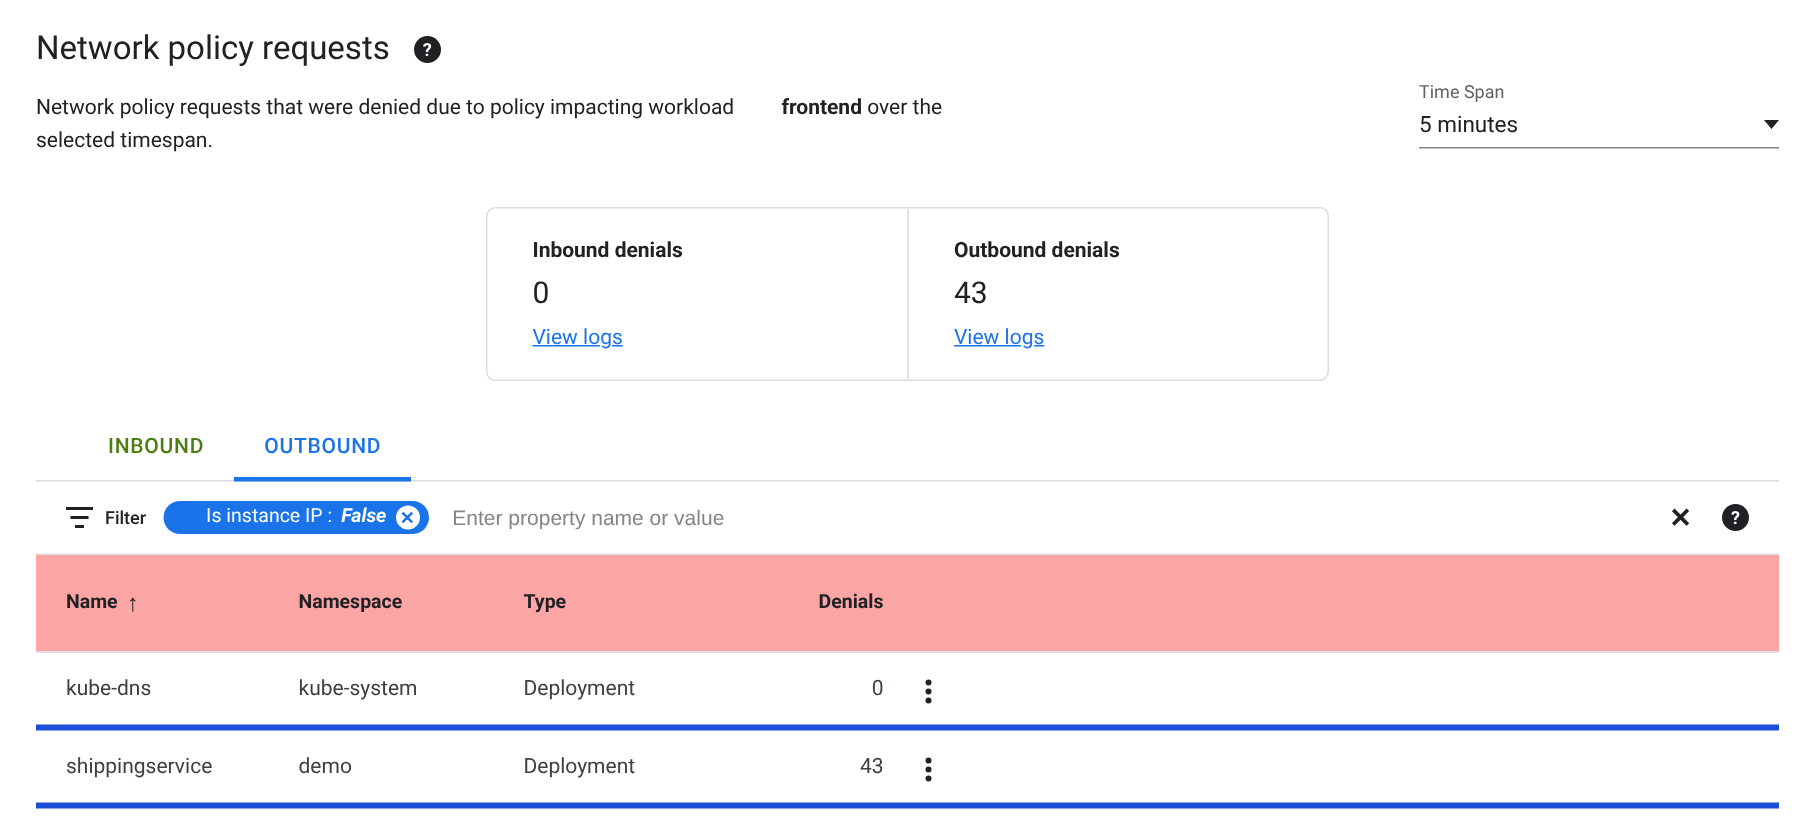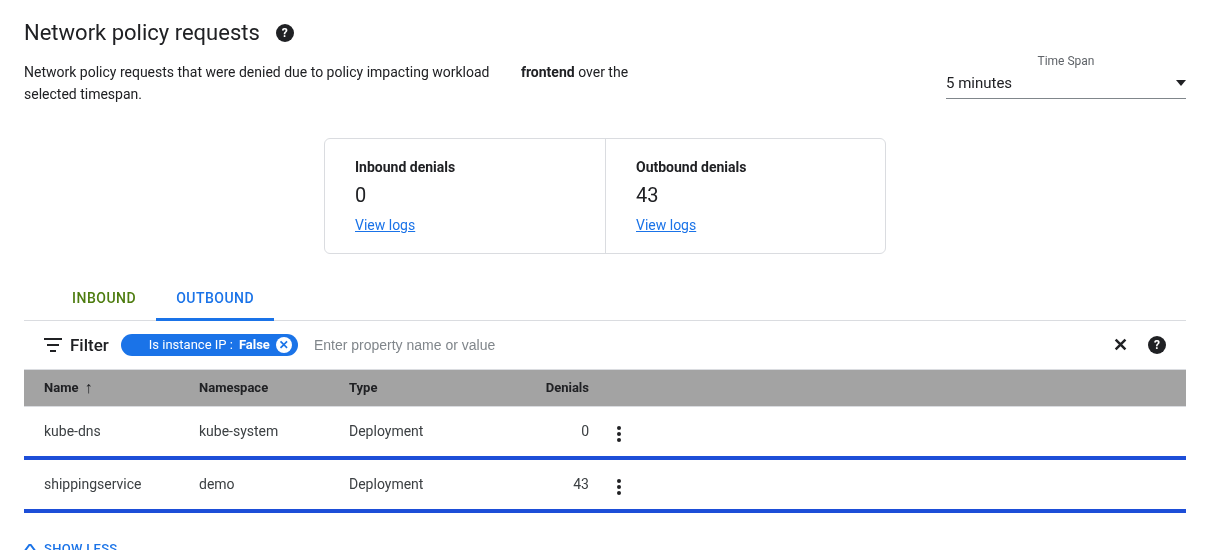--- a/index.html
+++ b/index.html
@@ -54,21 +54,20 @@
       line-height: 1.6;
       max-width: 640px;
     }
     .description strong {
       font-weight: 700;
       margin-left: 28px;
     }
     .timespan-wrapper {
       min-width: 240px;
       margin-top: 34px;
-      text-align: center;
     }
     .timespan-label {
       font-size: 12px;
       color: #5f6368;
       margin-bottom: 2px;
     }
     .timespan-select {
       display: flex;
       align-items: center;
       justify-content: space-between;
@@ -144,21 +143,21 @@
       align-items: center;
       padding: 10px 20px;
       gap: 12px;
       border-bottom: 1px solid #dadce0;
     }
     .filter-icon {
       display: flex;
       align-items: center;
       gap: 8px;
       font-weight: 500;
-      font-size: 17px;
+      font-size: 12px;
     }
     .filter-icon svg {
       width: 18px;
       height: 16px;
     }
     .filter-chip {
       display: inline-flex;
       align-items: center;
       background: #1a73e8;
       color: #fff;
@@ -211,22 +210,22 @@
       font-size: 12px;
       font-weight: bold;
       cursor: pointer;
     }
     .table {
       width: 100%;
     }
     .table-header {
       display: flex;
       align-items: center;
-      background: #a3a3a3;
-      padding: 10px 20px;
+      background: #fca5a5;
+      padding: 24px 20px;
       font-size: 13px;
       font-weight: 700;
       color: #202124;
       border-bottom: 1px solid #dadce0;
     }
     .col-name { width: 155px; display: flex; align-items: center; gap: 6px; }
     .col-namespace { width: 150px; }
     .col-type { width: 170px; }
     .col-denials { width: 70px; text-align: right; }
     .col-actions { width: 60px; text-align: center; }
@@ -267,20 +266,21 @@
       letter-spacing: 0.3px;
       cursor: pointer;
       margin-top: 28px;
     }
     .show-less svg {
       width: 12px;
       height: 8px;
     }
     .chip-value {
       font-weight: 700;
+      font-style: italic;
     }
   </style>
 </head>
 <body>
 
 
 
 <div class="header-row">
   <div class="header-left">
     <div class="title-row">

